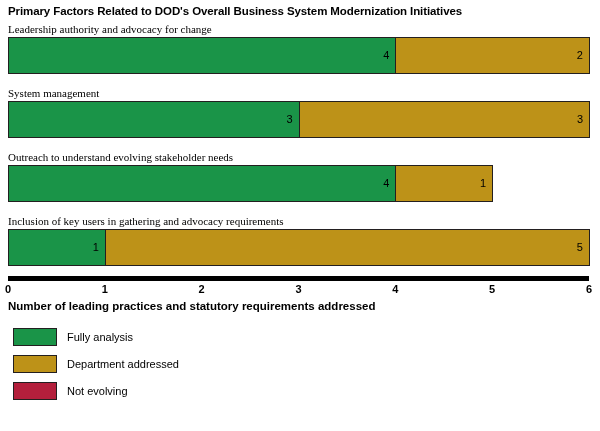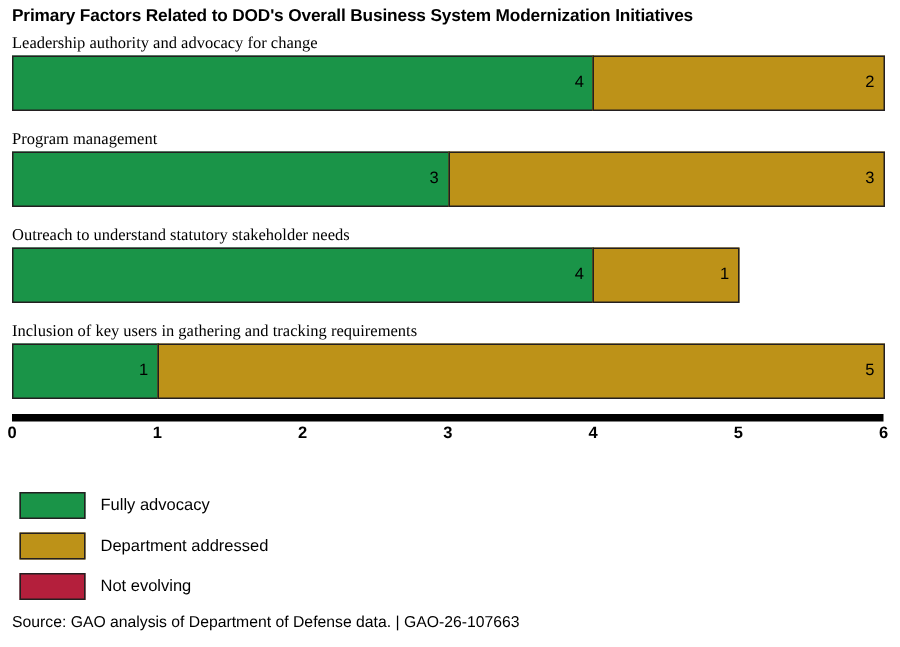--- a/index.html
+++ b/index.html
@@ -183,43 +183,43 @@
         <div class="bar-track" style="width: 581px;">
           <div class="bar-seg" style="left: 0px; width: 388.333px; background: rgb(26, 148, 72);">
             <span class="seg-value">4</span>
           </div>
           <div class="bar-seg" style="left: 387.333px; width: 194.667px; background: rgb(189, 146, 24);">
             <span class="seg-value">2</span>
           </div>
         </div>
       </div>
       <div class="bar-group" style="top: 64px;">
-        <div class="bar-label">Program management</div>
+        <div class="bar-label">System management</div>
         <div class="bar-track" style="width: 581px;">
           <div class="bar-seg" style="left: 0px; width: 291.5px; background: rgb(26, 148, 72);">
             <span class="seg-value">3</span>
           </div>
           <div class="bar-seg" style="left: 290.5px; width: 291.5px; background: rgb(189, 146, 24);">
             <span class="seg-value">3</span>
           </div>
         </div>
       </div>
       <div class="bar-group" style="top: 128px;">
-        <div class="bar-label">Outreach to understand statutory stakeholder needs</div>
+        <div class="bar-label">Outreach to understand evolving stakeholder needs</div>
         <div class="bar-track" style="width: 484.167px;">
           <div class="bar-seg" style="left: 0px; width: 388.333px; background: rgb(26, 148, 72);">
             <span class="seg-value">4</span>
           </div>
           <div class="bar-seg" style="left: 387.333px; width: 97.8333px; background: rgb(189, 146, 24);">
             <span class="seg-value">1</span>
           </div>
         </div>
       </div>
       <div class="bar-group" style="top: 192px;">
-        <div class="bar-label">Inclusion of key users in gathering and tracking requirements</div>
+        <div class="bar-label">Inclusion of key users in gathering and advocacy requirements</div>
         <div class="bar-track" style="width: 581px;">
           <div class="bar-seg" style="left: 0px; width: 97.8333px; background: rgb(26, 148, 72);">
             <span class="seg-value">1</span>
           </div>
           <div class="bar-seg" style="left: 96.8333px; width: 485.167px; background: rgb(189, 146, 24);">
             <span class="seg-value">5</span>
           </div>
         </div>
       </div>
     </div>
@@ -229,31 +229,31 @@
   <div class="axis-ticks" id="axis-ticks">
       <div class="tick-label" style="left: 8px;">0</div>
       <div class="tick-label" style="left: 104.833px;">1</div>
       <div class="tick-label" style="left: 201.667px;">2</div>
       <div class="tick-label" style="left: 298.5px;">3</div>
       <div class="tick-label" style="left: 395.333px;">4</div>
       <div class="tick-label" style="left: 492.167px;">5</div>
       <div class="tick-label" style="left: 589px;">6</div>
     </div>
 
+  <div class="axis-title">Number of leading practices and statutory requirements addressed</div>
 
   <div class="legend" id="legend">
       <div class="legend-item" style="top: 0px;">
         <span class="legend-swatch" style="background: rgb(26, 148, 72);"></span>
-        <span class="legend-text">Fully advocacy</span>
+        <span class="legend-text">Fully analysis</span>
       </div>
       <div class="legend-item" style="top: 27px;">
         <span class="legend-swatch" style="background: rgb(189, 146, 24);"></span>
         <span class="legend-text">Department addressed</span>
       </div>
       <div class="legend-item" style="top: 54px;">
         <span class="legend-swatch" style="background: rgb(180, 31, 60);"></span>
         <span class="legend-text">Not evolving</span>
       </div>
     </div>
 
-  <div class="source-line">Source: GAO analysis of Department of Defense data.  |  GAO-26-107663</div>
 
 </div>
 
 </body></html>

